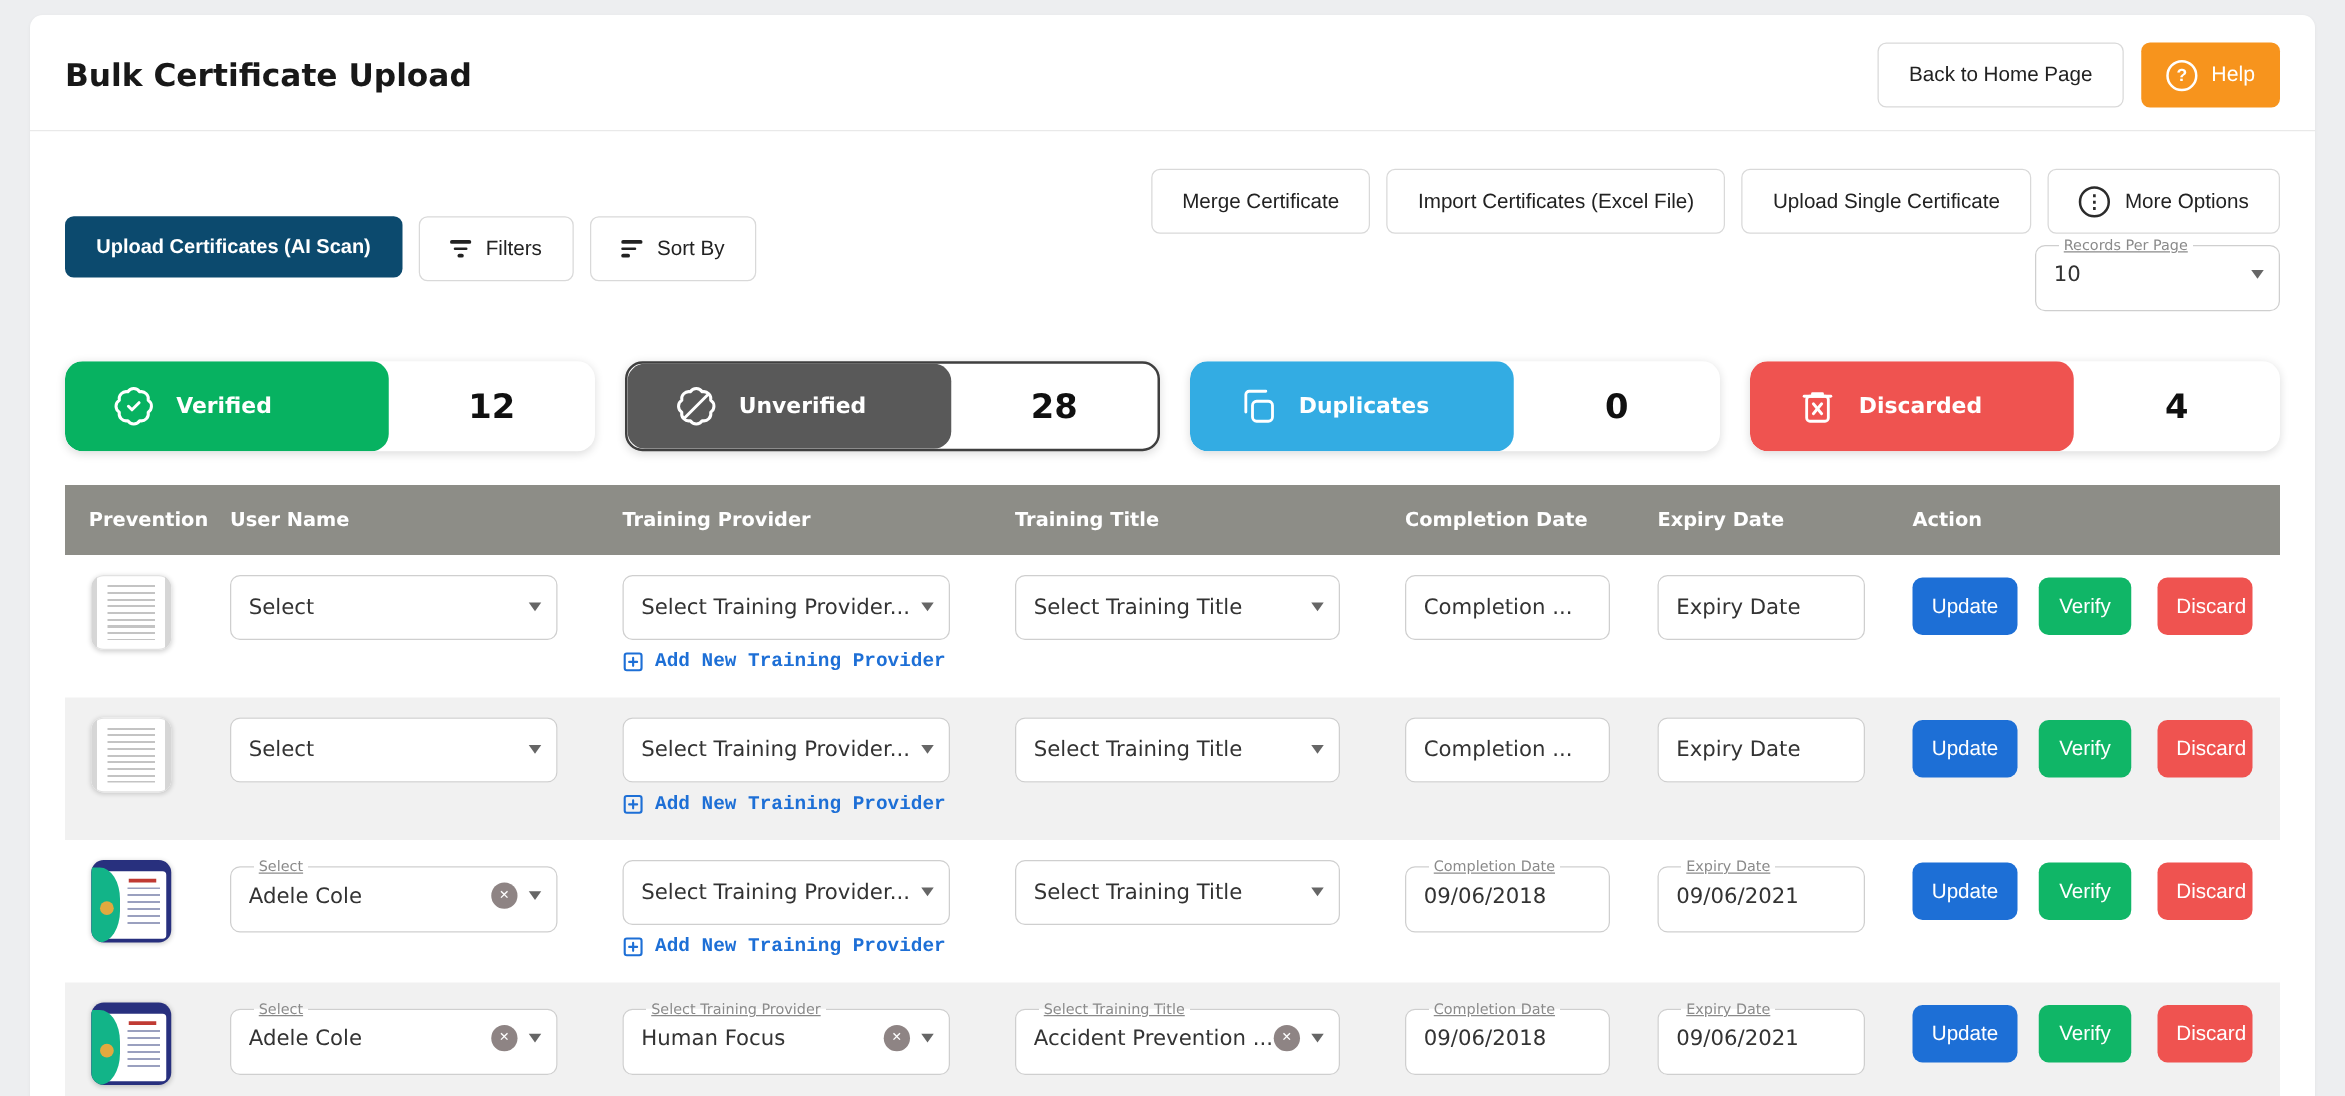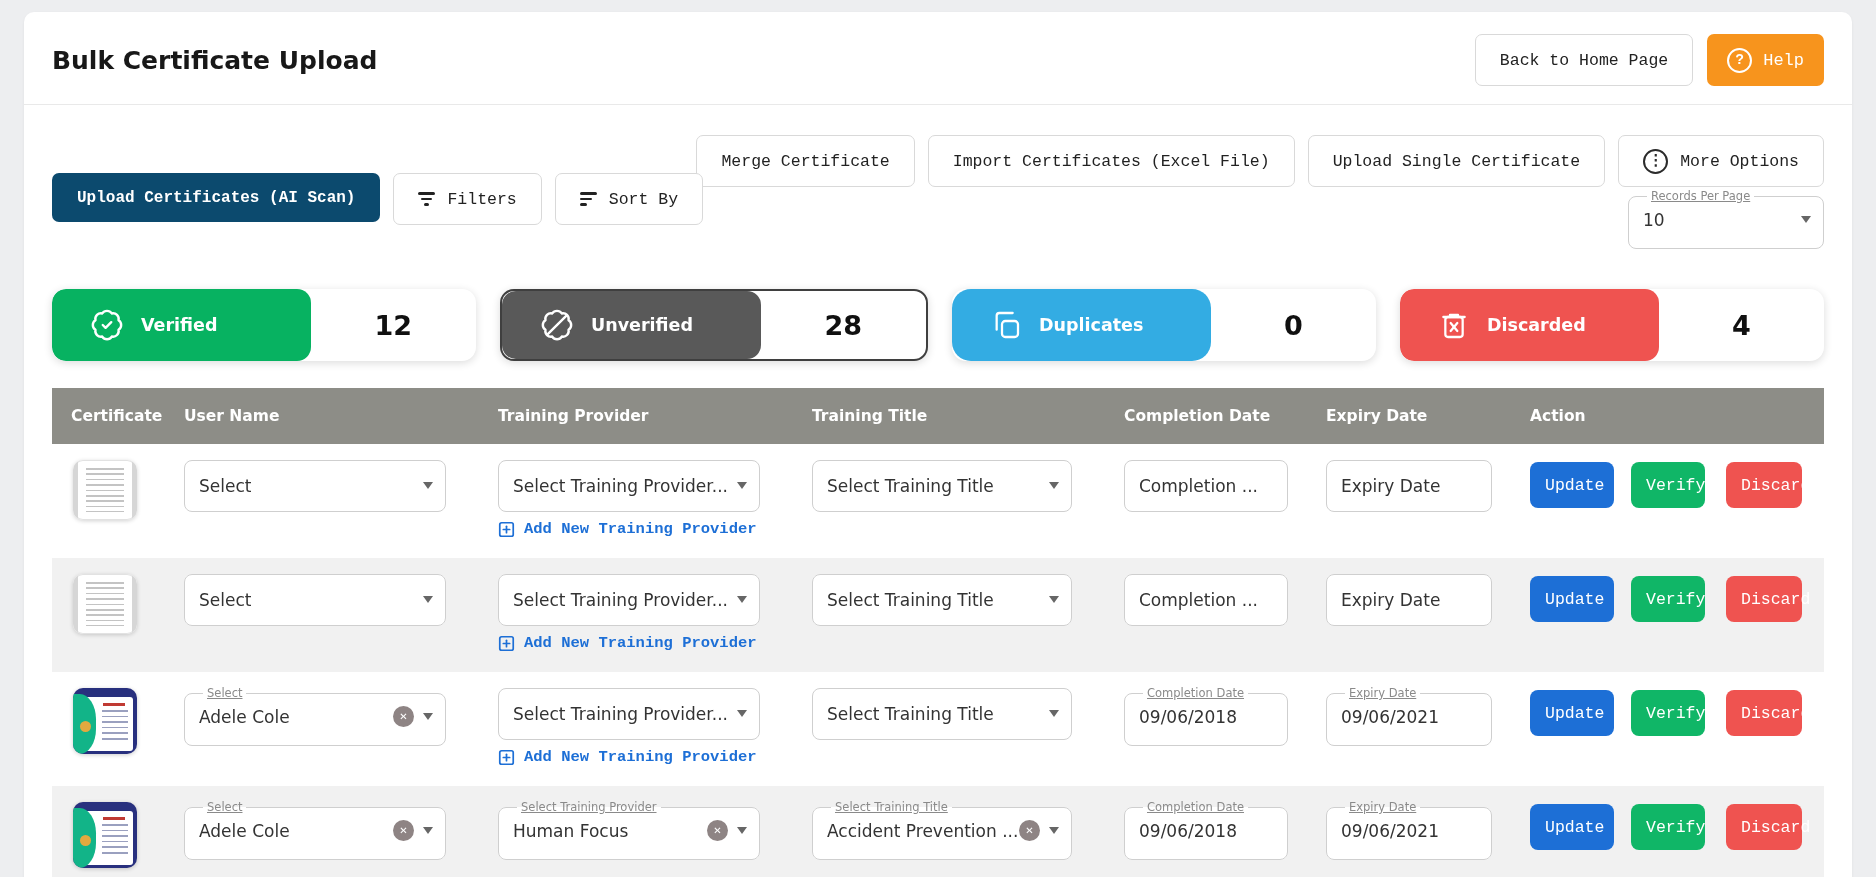--- a/index.html
+++ b/index.html
@@ -9,21 +9,21 @@
     background:#edeef0; color:#1f1f1f;
   }
   .card {
     background:#fff; border-radius:10px; margin:12px 24px 0;
     padding:0 28px; min-height:1000px; box-shadow:0 1px 3px rgba(0,0,0,.06);
   }
   
   .page-header { display:flex; align-items:center; justify-content:space-between; height:92px; padding-top:4px; }
   .page-title { font-size:25px; font-weight:700; color:#181818; }
   .header-actions { display:flex; gap:14px; align-items:center; }
-  .btn { border:none; cursor:pointer; font-family:Liberation Mono, monospace; }
+  .btn { border:none; cursor:pointer; font-family:Liberation Sans, sans-serif; }
   .btn-outline {
     background:#fff; border:1px solid #d9d9d9; border-radius:7px;
     height:52px; padding:0 24px; font-size:16.5px; color:#222;
     display:inline-flex; align-items:center; gap:12px;
   }
   .btn-help {
     background:#f7941d; color:#fff; border-radius:7px; height:52px;
     padding:0 20px; font-size:17px; display:inline-flex; align-items:center; gap:11px;
   }
   .circle-glyph {
@@ -70,21 +70,21 @@
     box-shadow:0 2px 8px rgba(0,0,0,.14); cursor:pointer; overflow:hidden;
   }
   .scard .cleft {
     width:61%; display:flex; align-items:center; gap:17px; padding-left:38px;
     color:#fff; font-size:17.5px; font-weight:600; border-radius:14px;
   }
   .scard .ccount { flex:1; display:flex; align-items:center; justify-content:center; font-size:27px; font-weight:700; color:#101010; }
   .sc-verified .cleft { background:#07b261; }
   .sc-unverified { border:2px solid #3f3f3f; }
   .sc-unverified .cleft { background:#595959; }
-  .sc-duplicates .cleft { background:#33ace3;border-radius:19px; }
+  .sc-duplicates .cleft { background:#33ace3; }
   .sc-discarded .cleft { background:#ef5350; }
   .scard svg { flex:none; }
   
   .table { margin-top:27px; }
   .thead, .trow {
     display:grid;
     grid-template-columns:132px 314px 314px 312px 202px 204px minmax(0,1fr);
     align-items:center;
   }
   .thead { background:#8d8d87; height:56px; color:#fff; font-size:15.5px; font-weight:600; }
@@ -224,21 +224,21 @@
             <path d="m14.5 10.5-5 6"></path>
         </svg>
         <span>Discarded</span>
       </div>
       <div class="ccount">4</div>
     </div>
   </div>
 
   <div class="table">
     <div class="thead">
-      <div class="th">Certificate</div>
+      <div class="th">Prevention</div>
       <div class="th">User Name</div>
       <div class="th">Training Provider</div>
       <div class="th">Training Title</div>
       <div class="th">Completion Date</div>
       <div class="th">Expiry Date</div>
       <div class="th">Action</div>
     </div>
     <div>
   <div class="trow">
     <div class="cell-thumb">

